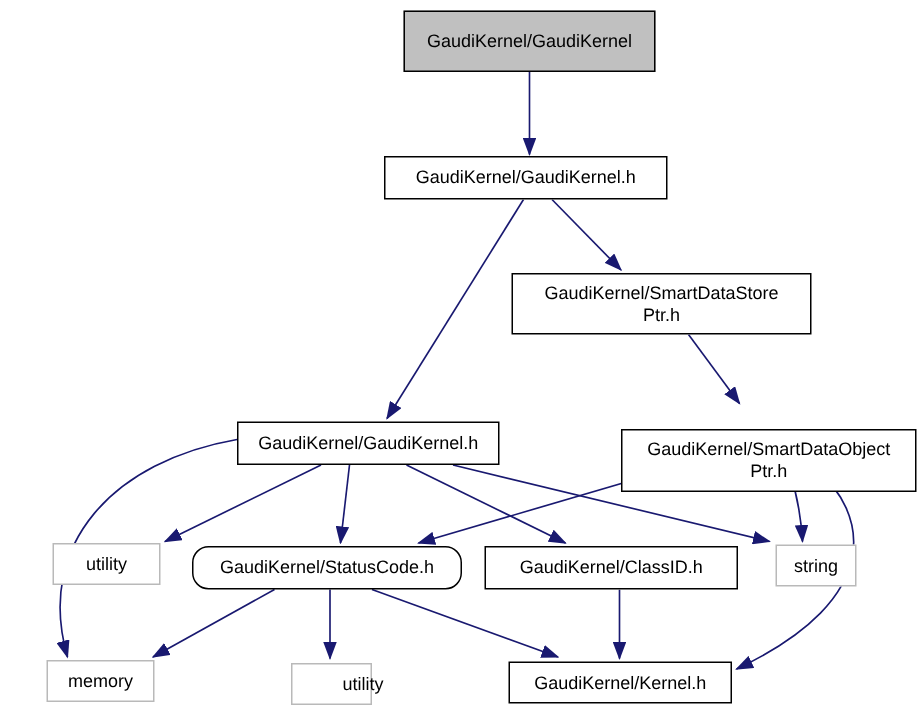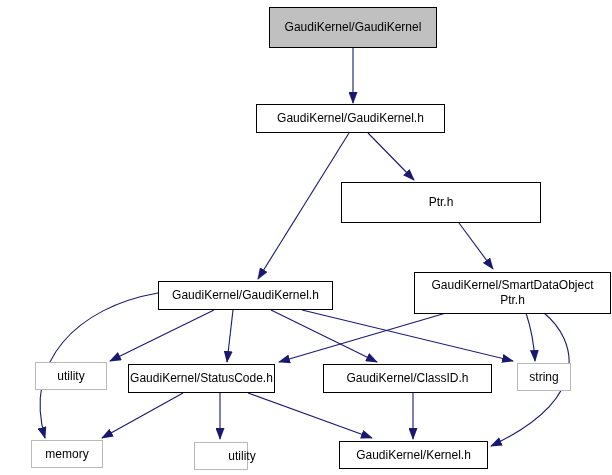--- a/index.html
+++ b/index.html
@@ -90,33 +90,34 @@
       </g>
   </svg>
   <div>
       <div class="node current" style="left: 258px; top: 7px; width: 168px; height: 41px;">
         <div class="node-line">GaudiKernel/GaudiKernel</div>
       </div>
       <div class="node project" style="left: 245px; top: 104px; width: 189px; height: 29px;">
         <div class="node-line">GaudiKernel/GaudiKernel.h</div>
       </div>
       <div class="node project" style="left: 330px; top: 182px; width: 200px; height: 41px;">
+        <div class="node-line">GaudiKernel/SmartDataStore</div>
         <div class="node-line">Ptr.h</div>
       </div>
-      <div class="node project" style="left: 403px; top: 272px; width: 197px; height: 42px;">
+      <div class="node project" style="left: 403px; top: 286px; width: 197px; height: 42px;">
         <div class="node-line">GaudiKernel/SmartDataObject</div>
         <div class="node-line">Ptr.h</div>
       </div>
       <div class="node project" style="left: 147px; top: 281px; width: 175px; height: 29px;">
         <div class="node-line">GaudiKernel/GaudiKernel.h</div>
       </div>
       <div class="node system" style="left: 24px; top: 362px; width: 72px; height: 28px;">
         <div class="node-line">utility</div>
       </div>
-      <div class="node project" style="left: 117px; top: 364px; width: 147px; height: 29px;">
+      <div class="node project" style="left: 117px; top: 364px; width: 180px; height: 29px; border-radius: 11px;">
         <div class="node-line">GaudiKernel/StatusCode.h</div>
       </div>
       <div class="node project" style="left: 312px; top: 364px; width: 169px; height: 29px;">
         <div class="node-line">GaudiKernel/ClassID.h</div>
       </div>
       <div class="node system" style="left: 506px; top: 363px; width: 54px; height: 28px;">
         <div class="node-line">string</div>
       </div>
       <div class="node system" style="left: 20px; top: 440px; width: 72px; height: 28px;">
         <div class="node-line">memory</div>

